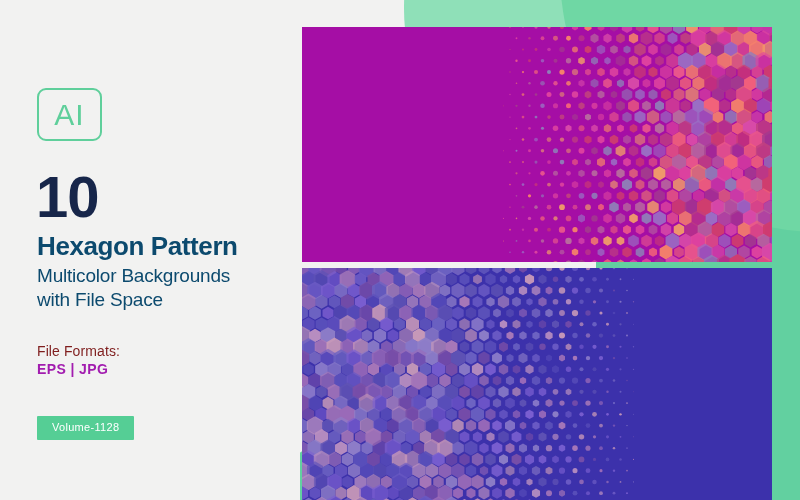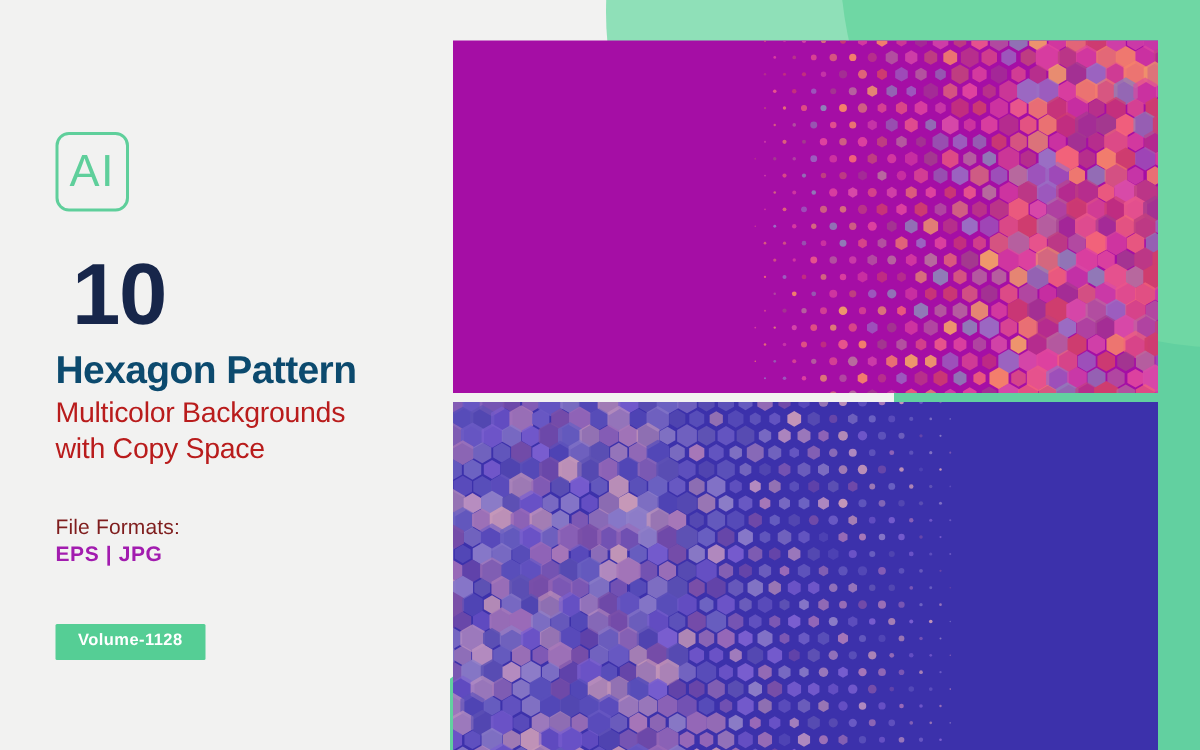--- a/index.html
+++ b/index.html
@@ -61,21 +61,21 @@
     width: 300px;
     height: 500px;
     background: #f2f2f1;
     z-index: 5;
   }
 
   .ai-badge {
     position: absolute;
     top: 88px;
     left: 37px;
-    width: 49px;
+    width: 65px;
     height: 53px;
     border: 2px solid #5fcf9b;
     border-radius: 9px;
     box-sizing: border-box;
     display: flex;
     align-items: center;
     justify-content: center;
   }
   .ai-badge span {
     font-size: 30px;
@@ -88,42 +88,41 @@
 
   .count {
     position: absolute;
     top: 168px;
     left: 36px;
     font-size: 58px;
     font-weight: bold;
     color: #17264a;
     line-height: 1;
     letter-spacing: -1px;
-    margin-left: 12px;
   }
 
   .title {
     position: absolute;
     top: 232px;
     left: 37px;
     font-size: 26px;
     font-weight: bold;
     color: #0c4a6e;
     line-height: 1.12;
     letter-spacing: -0.4px;
   }
 
   .subtitle {
     position: absolute;
     top: 264px;
     left: 37px;
     width: 255px;
     font-size: 19px;
     font-weight: 400;
-    color: #b91c1c;
+    color: #0c4a6e;
     line-height: 1.27;
     letter-spacing: -0.2px;
   }
 
   .formats-label {
     position: absolute;
     top: 343px;
     left: 37px;
     font-size: 14px;
     font-weight: 400;
@@ -140,21 +139,21 @@
     letter-spacing: 0.4px;
   }
 
   .volume-badge {
     position: absolute;
     top: 416px;
     left: 37px;
     background: #55ce95;
     color: #ffffff;
     font-size: 11px;
-    font-weight: bold;
+    font-weight: normal;
     padding: 6px 15px 7px;
     border-radius: 1px;
     letter-spacing: 0.3px;
     line-height: 1;
   }
 
   
   .panel {
     position: absolute;
     overflow: hidden;
@@ -191,21 +190,21 @@
     <div class="ai-badge">
       <span>AI</span>
     </div>
 
     <div class="count">10</div>
 
     <div class="title">Hexagon Pattern</div>
 
     <div class="subtitle">
       <div>Multicolor Backgrounds</div>
-      <div>with Copy Space</div>
+      <div>with File Space</div>
     </div>
 
     <div class="formats-label">File Formats:</div>
     <div class="formats-value">EPS  |  JPG</div>
 
     <div class="volume-badge">Volume-1128</div>
   </div>
 
   <div class="panel panel-top">
     <svg id="svg-top" width="470" height="235" viewBox="0 0 470 235">

